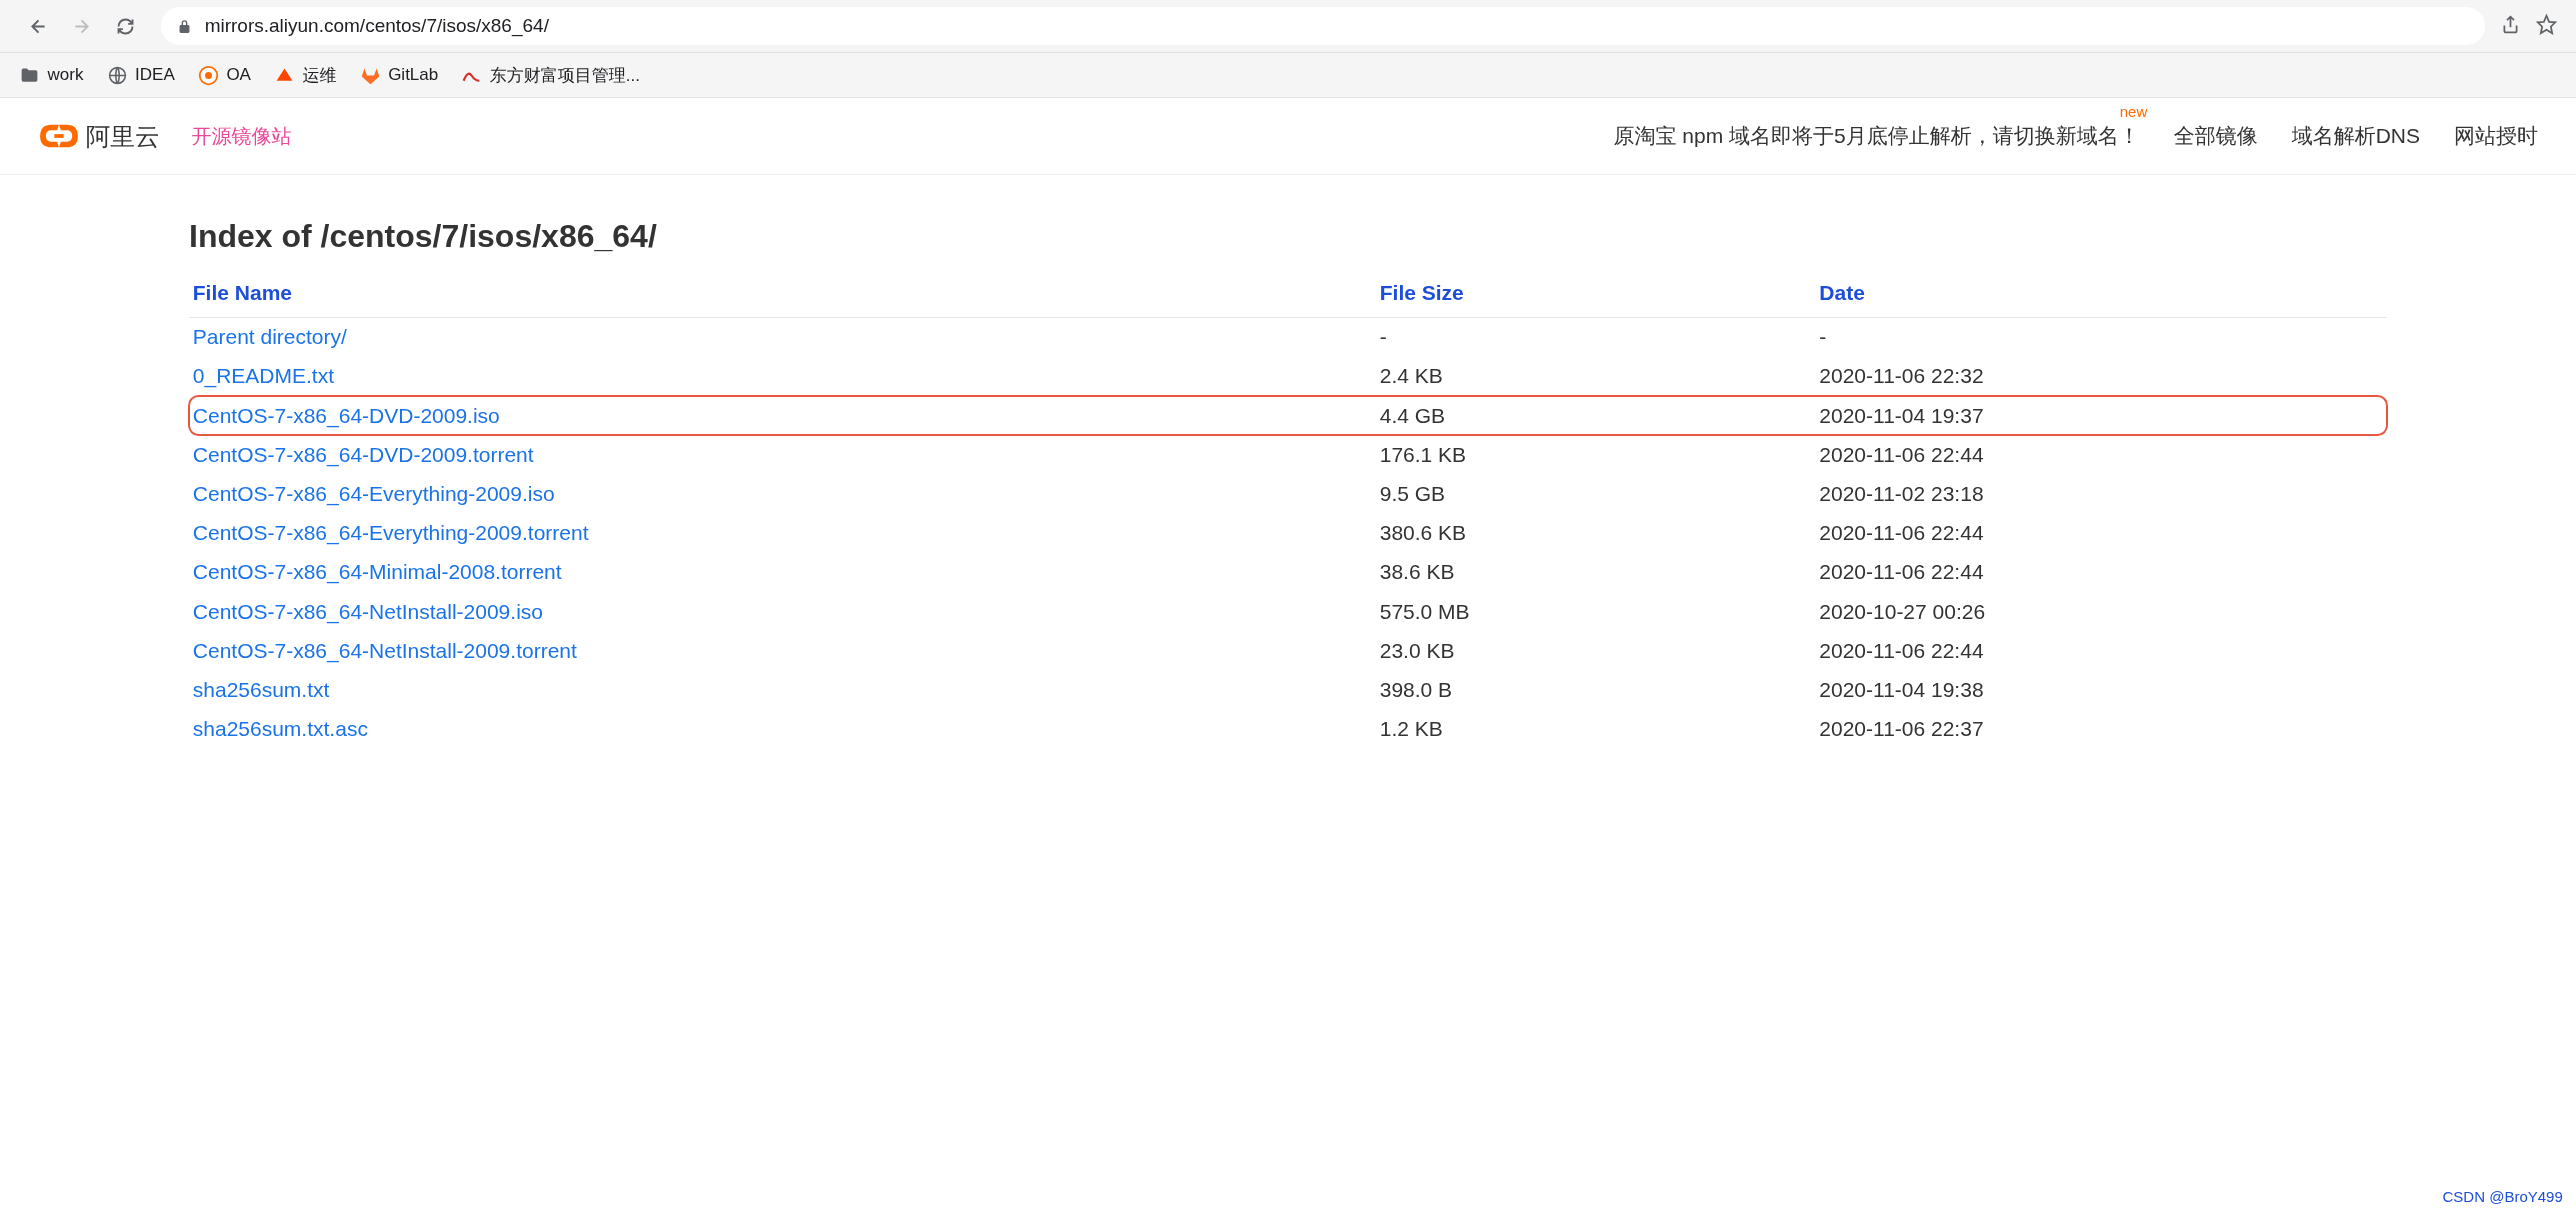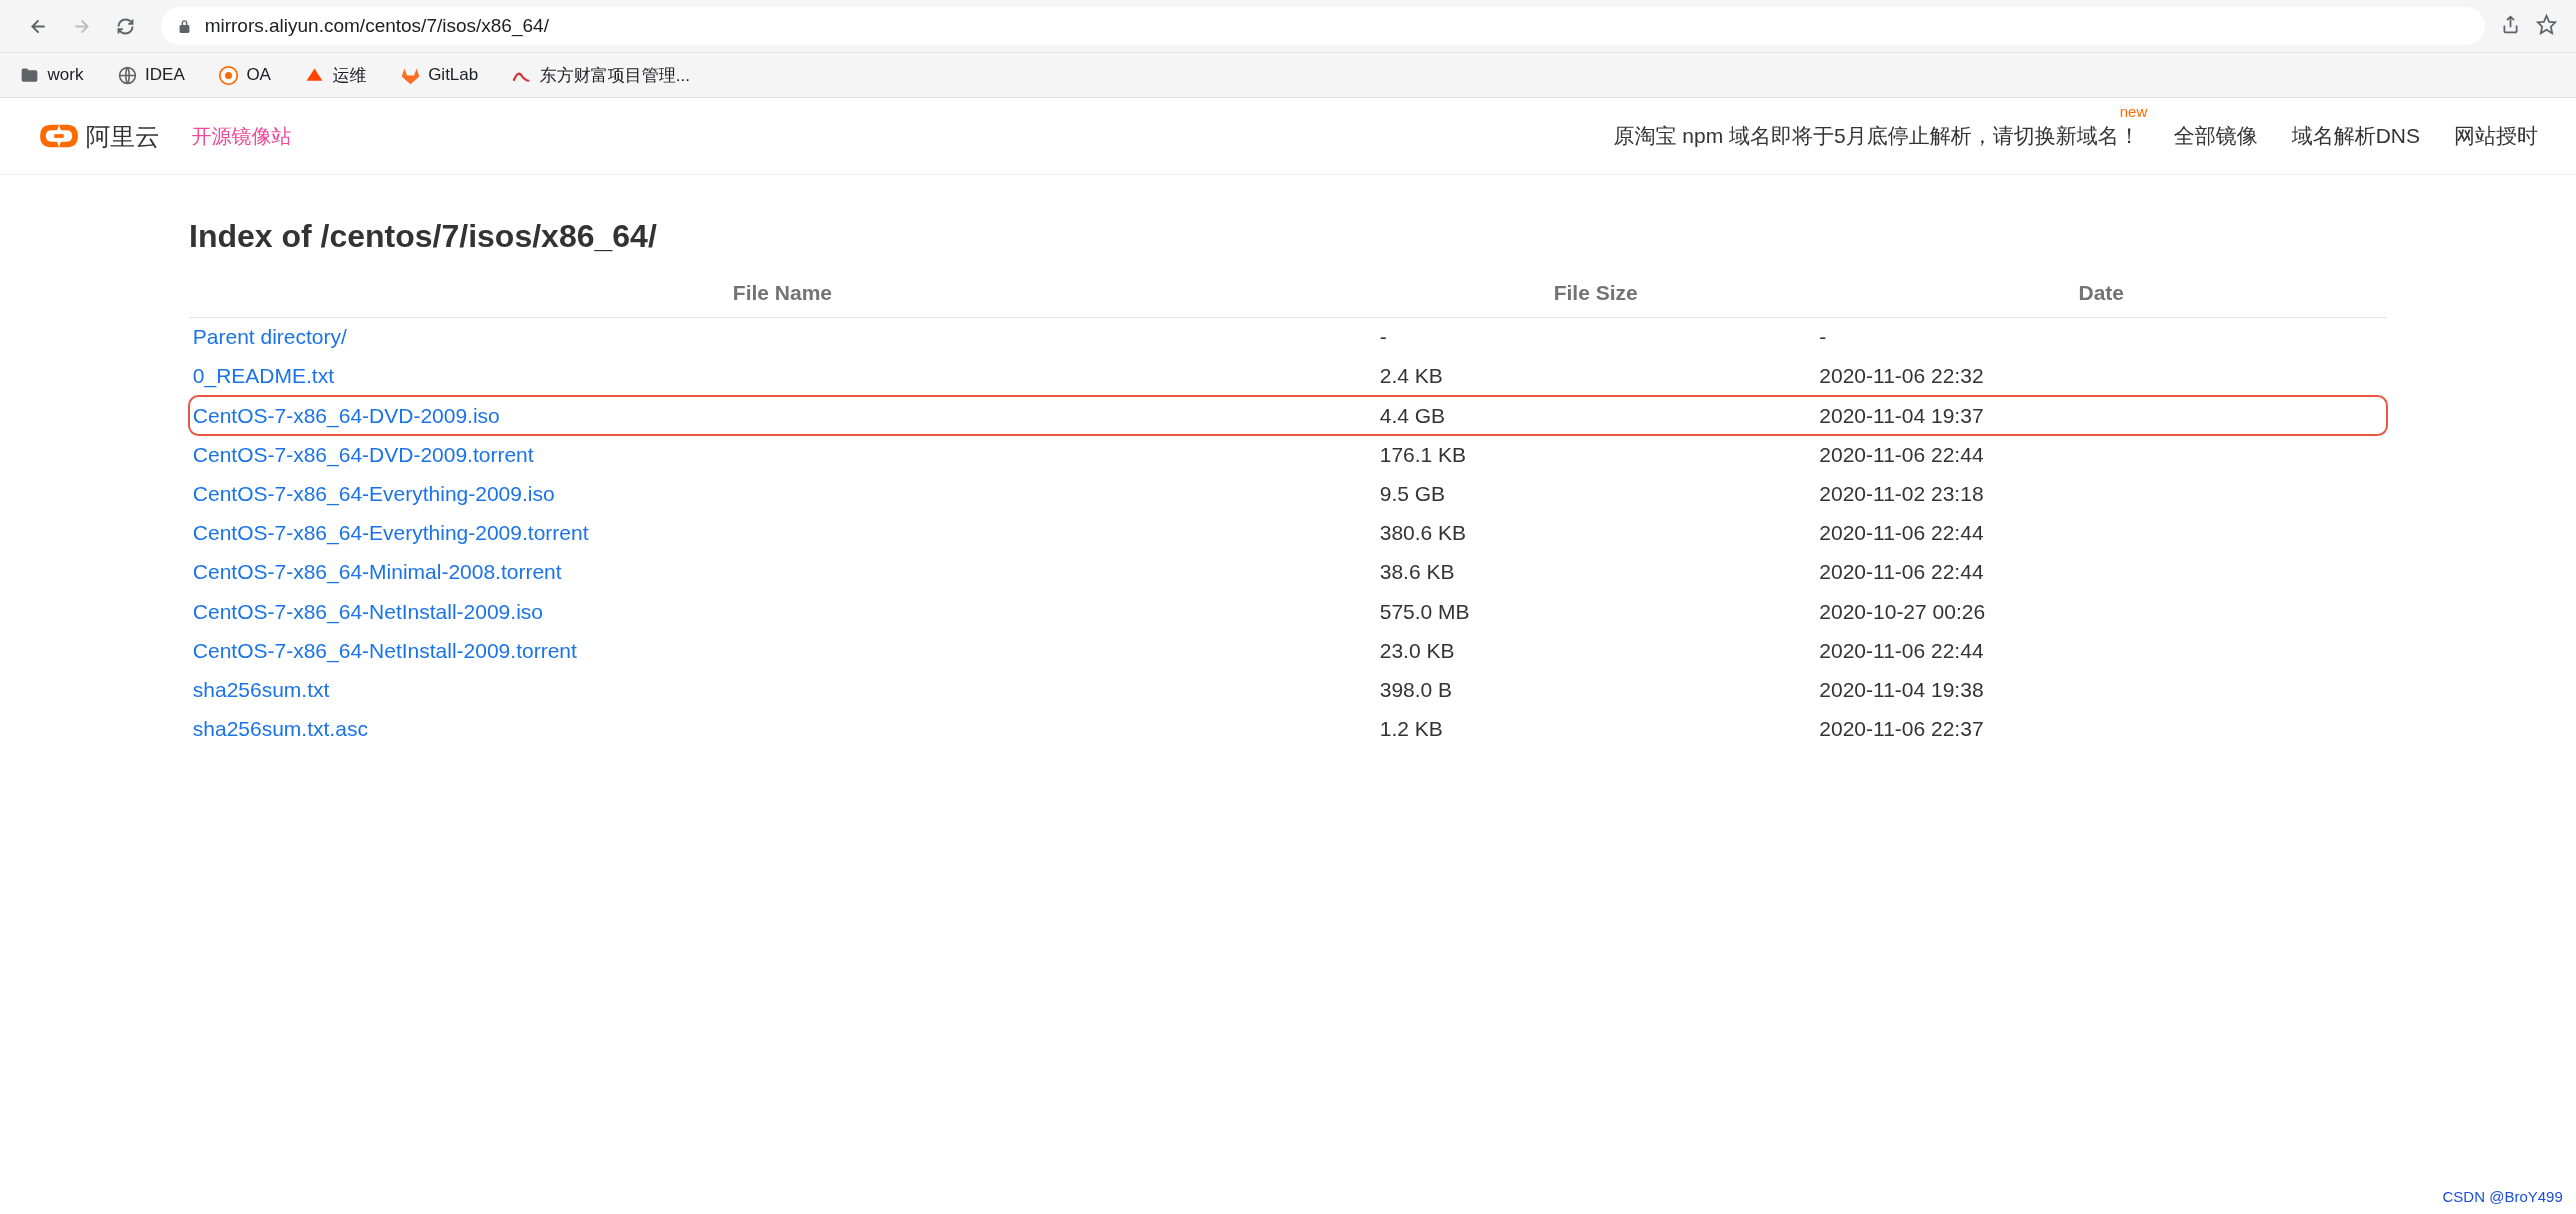--- a/index.html
+++ b/index.html
@@ -76,21 +76,21 @@
     }
     
     
     .bookmarks-bar {
       display: flex;
       align-items: center;
       padding: 0 19px;
       height: 45px;
       border-bottom: 0.9px solid #e0e0e0;
       background: #f5f5f5;
-      gap: 33px;
+      gap: 23px;
     }
     .bookmark-item {
       display: flex;
       align-items: center;
       gap: 7.6px;
       font-size: 17px;
       color: #202124;
     }
     .bookmark-icon {
       width: 21px;
@@ -164,25 +164,25 @@
       margin-bottom: 15px;
     }
     .file-table {
       width: 100%;
       border-collapse: collapse;
     }
     .file-table thead tr {
       border-bottom: 0.9px solid #e5e5e5;
     }
     .file-table th {
-      text-align: center;
+      text-align: left;
       padding: 11.3px 3.8px;
       font-size: 21px;
       font-weight: 600;
-      color: #737373;
+      color: #1d4ed8;
     }
     .file-table th.col-name {
       width: 54%;
     }
     .file-table th.col-size {
       width: 20%;
     }
     .file-table th.col-date {
       width: 26%;
     }

